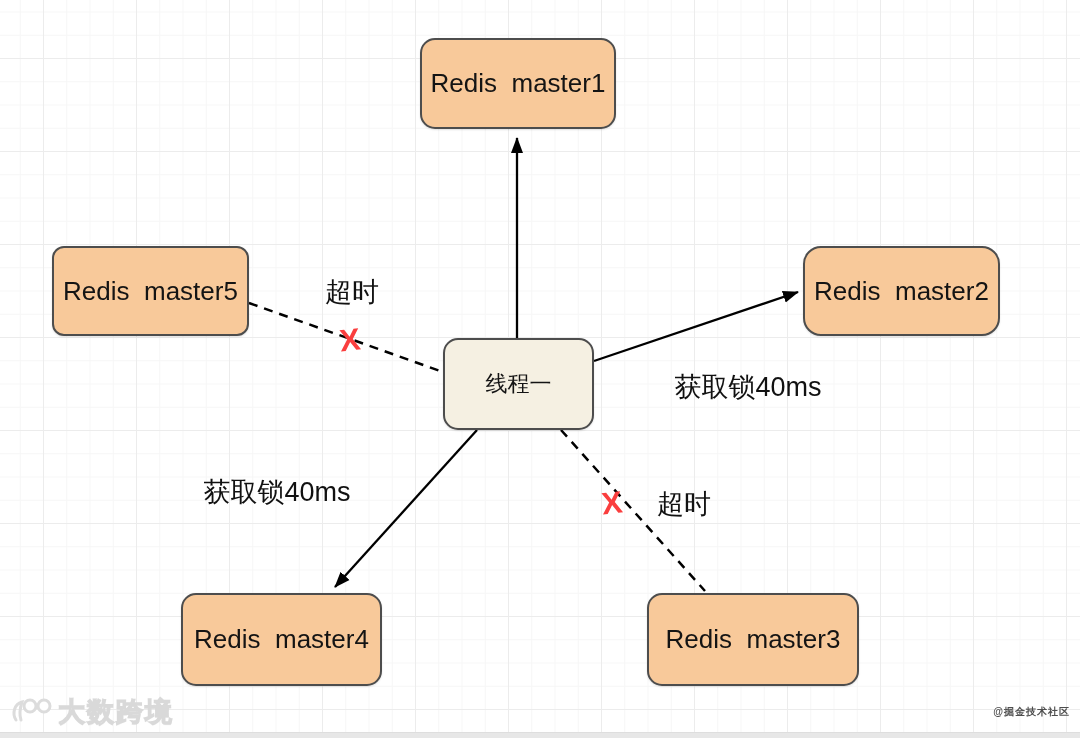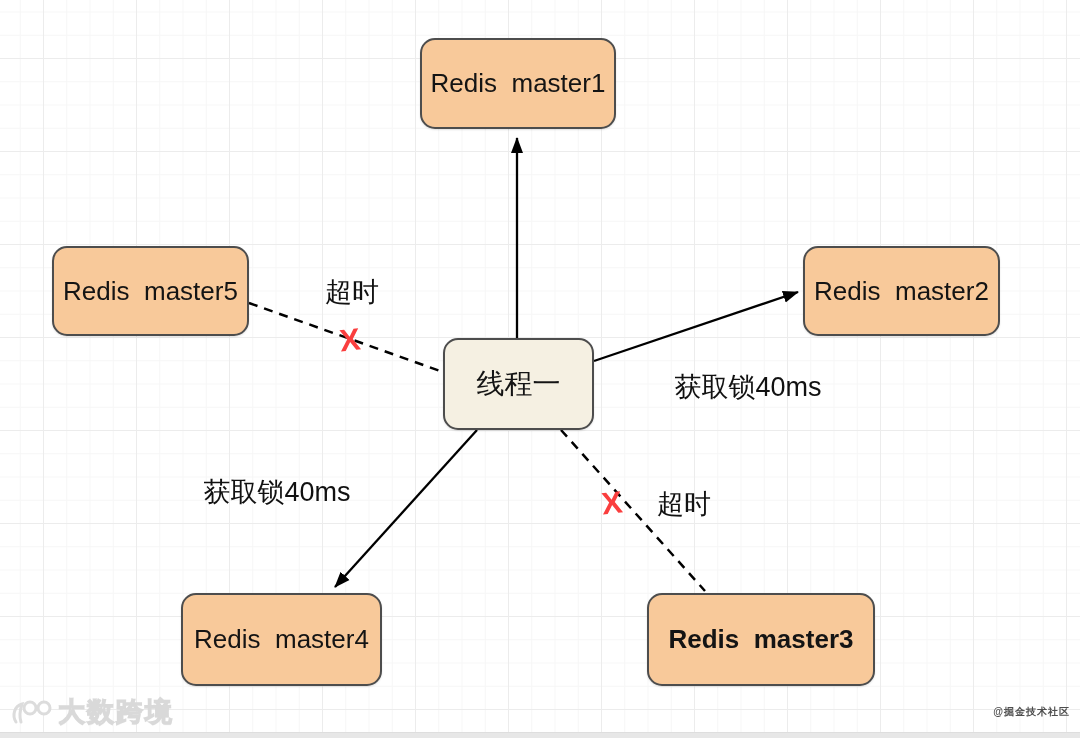--- a/index.html
+++ b/index.html
@@ -29,26 +29,26 @@
     position:absolute;
     box-sizing:border-box;
     border:2px solid var(--node-border);
     border-radius:15px;
     display:flex;align-items:center;justify-content:center;
     font-size:26px;color:#141414;
     white-space:pre;
     box-shadow:0 1px 2px rgba(0,0,0,0.12);
   }
   .redis{background:var(--node-fill);}
-  .thread{background:var(--thread-fill);font-size:28px;}
+  .thread{background:var(--thread-fill);font-size:22px;}
   #node-master1{left:420px;top:38px;width:196px;height:91px;}
-  #node-master5{left:52px;top:246px;width:197px;height:90px;}
-  #node-master2{left:803px;top:246px;width:197px;height:90px;}
+  #node-master5{left:52px;top:246px;width:197px;height:90px;border-radius:12px;}
+  #node-master2{left:803px;top:246px;width:197px;height:90px;border-radius:18px;}
   #node-master4{left:174px;top:593px;width:201px;height:93px;margin-left:7px;}
-  #node-master3{left:647px;top:593px;width:228px;height:93px;font-weight:bold;}
+  #node-master3{left:647px;top:593px;width:212px;height:93px;}
   #node-thread{left:443px;top:338px;width:151px;height:92px;}
   .edge-label{
     position:absolute;
     transform:translate(-50%,-50%);
     font-size:27px;color:#111;
     white-space:nowrap;
   }
   #label-lock30{left:389px;top:189px;}
   #label-lock40-right{left:748px;top:387px;}
   #label-lock40-left{left:277px;top:492px;}
@@ -58,21 +58,21 @@
     position:absolute;
     transform:translate(-50%,-50%) rotate(-6deg);
     font-size:31px;font-weight:bold;
     color:var(--mark-color);
     line-height:1;
   }
   #x-left{left:350px;top:340px;}
   #x-right{left:612px;top:503px;}
   .wm-left{
     position:absolute;left:10px;top:694px;
-    display:flex;align-items:center;gap:6px;
+    display:flex;align-items:flex-start;gap:6px;
     user-select:none;
   }
   .wm-left .wm-text{
     font-size:27px;font-weight:bold;letter-spacing:2px;
     color:#ffffff;
     -webkit-text-stroke:1.2px #d9d9d9;
     text-shadow:0 1px 1px rgba(0,0,0,0.05);
   }
   .wm-right{
     position:absolute;right:10px;top:705px;

